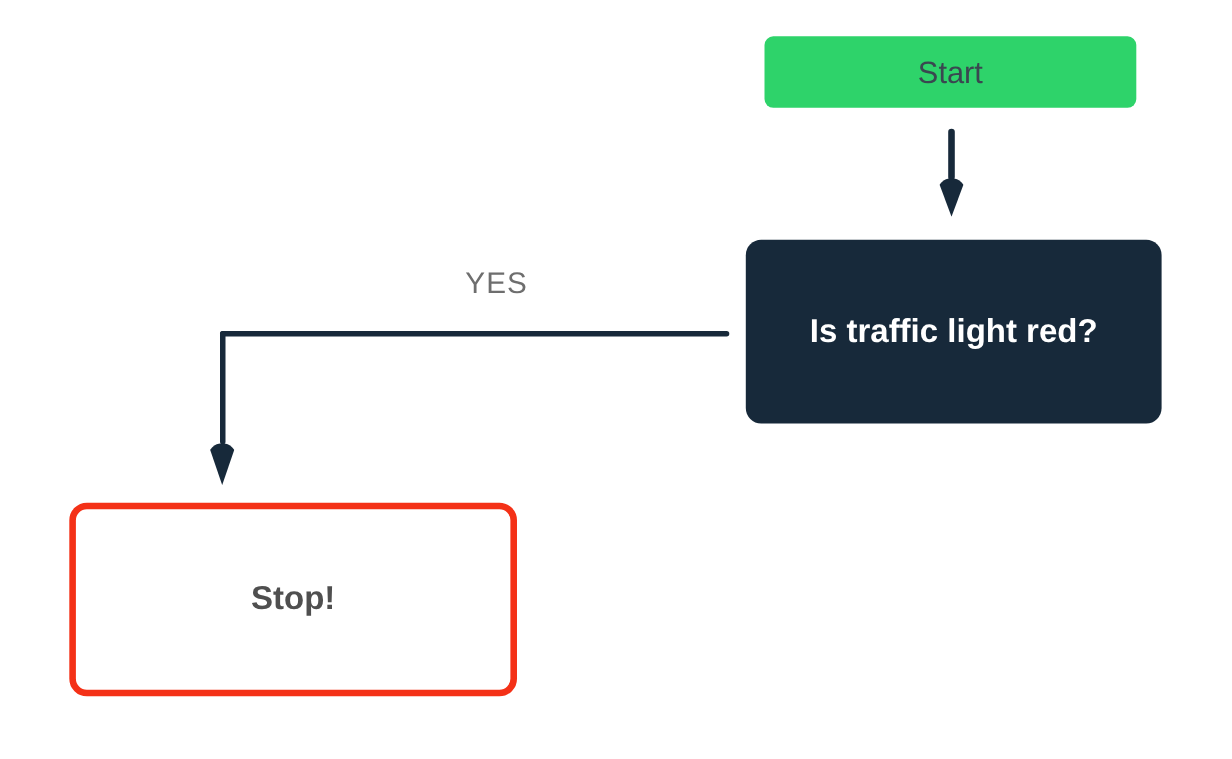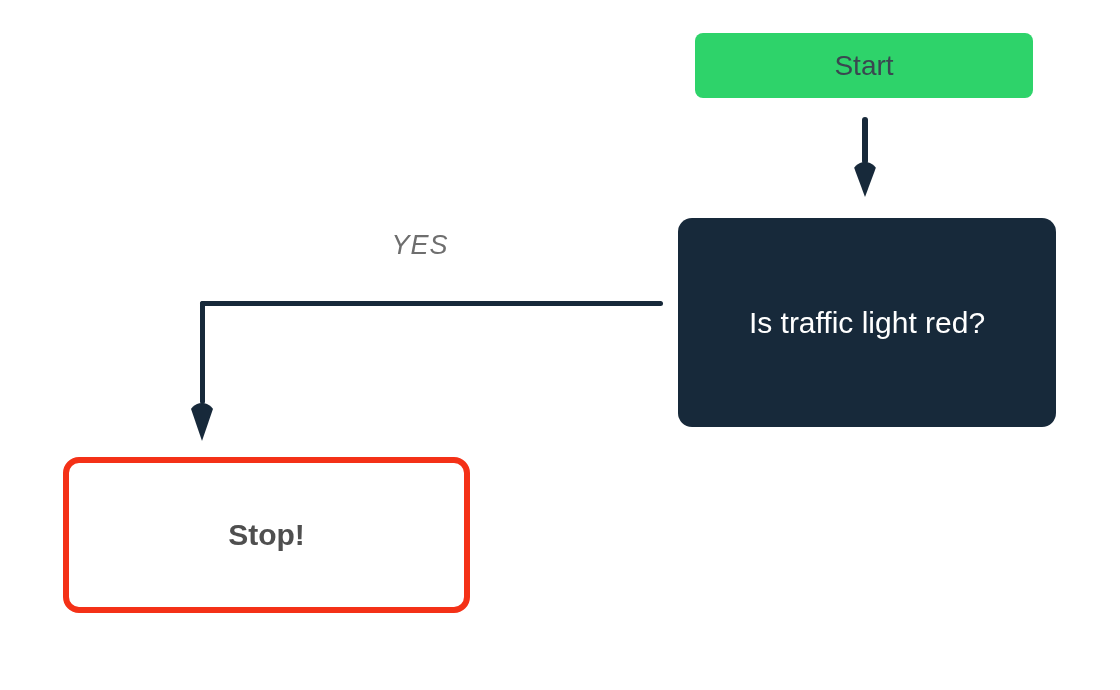--- a/index.html
+++ b/index.html
@@ -35,30 +35,30 @@
     left: 695px; top: 33px;
     width: 338px; height: 65px;
     background: var(--green);
     border-radius: 8px;
     color: var(--start-text);
     font-size: 28px;
     font-weight: 500;
   }
   .node-decision {
     left: 678px; top: 218px;
-    width: 378px; height: 209px;
+    width: 378px; height: 167px;
     background: var(--navy);
     border-radius: 14px;
     color: #ffffff;
     font-size: 30px;
-    font-weight: 400;
+    font-weight: 700;
   }
   .node-stop {
     left: 63px; top: 457px;
-    width: 407px; height: 156px;
+    width: 407px; height: 176px;
     background: #ffffff;
     border: 6px solid var(--red);
     border-radius: 16px;
     color: var(--stop-text);
     font-size: 30px;
     font-weight: 700;
   }
   .line {
     position: absolute;
     background: var(--navy);
@@ -84,28 +84,27 @@
   .line-yes-vertical {
     left: 200px; top: 301px;
     width: 5px; height: 103px;
   }
   .arrowhead-yes {
     left: 189px; top: 403px;
     border-top-width: 38px;
   }
   .edge-label {
     position: absolute;
-    left: 360px; top: 230px;
+    left: 360px; top: 242px;
     width: 120px;
-    text-align: center;
+    text-align: right;
     color: var(--label-gray);
     font-size: 27px;
     font-weight: 400;
     letter-spacing: 1px;
-    font-style: italic;
   }
 </style>
 </head>
 <body>
 
 <div class="canvas">
 
   <div class="node node-start">
     <span>Start</span>
   </div>

